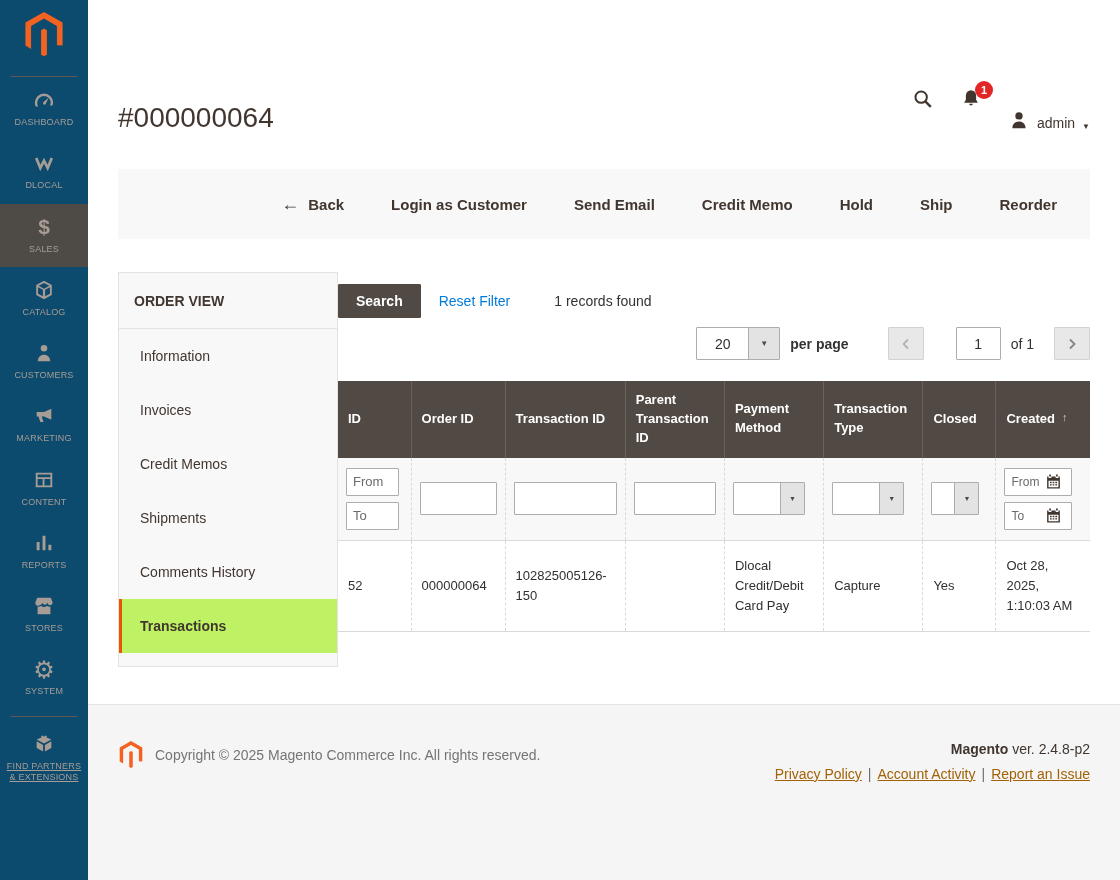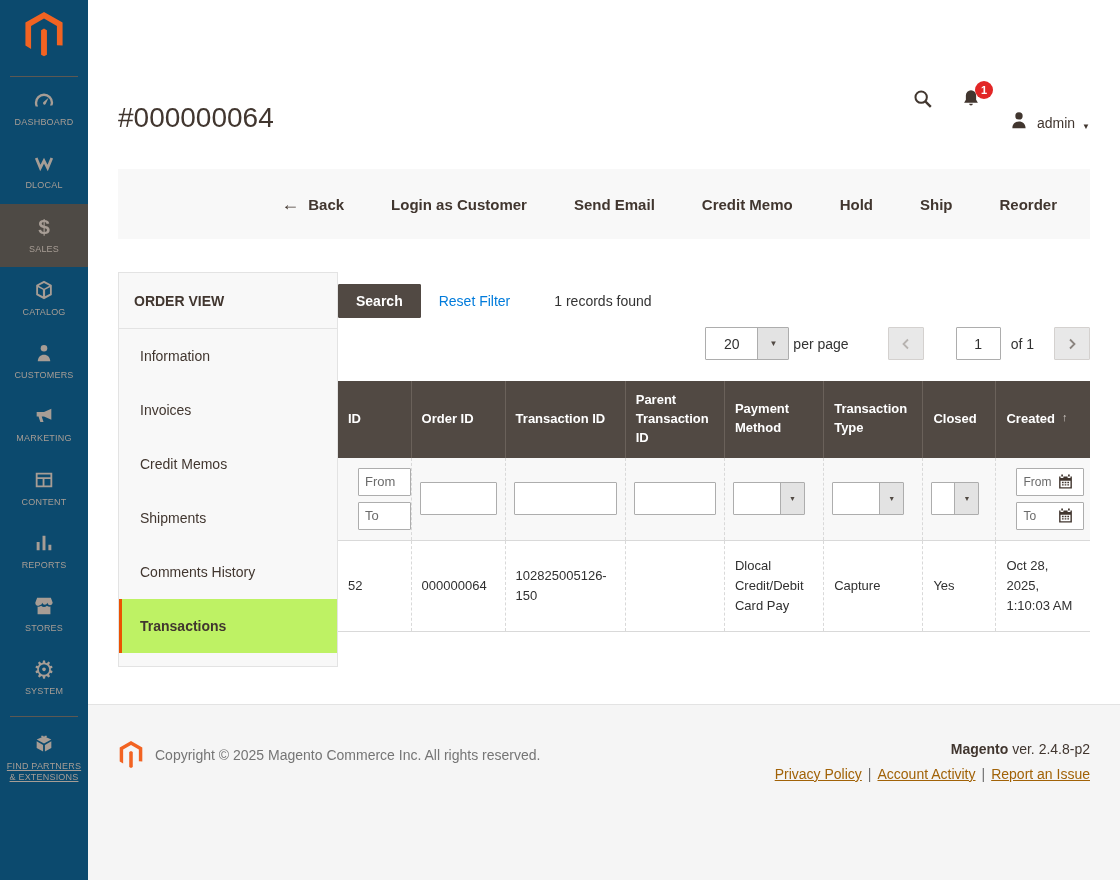--- a/index.html
+++ b/index.html
@@ -54,40 +54,40 @@
   .search-btn { background:#514943; border:1px solid #514943; color:#fff; font-family:inherit;
     font-size:14px; font-weight:600; padding:8px 17px; cursor:pointer; border-radius:1px; }
   .reset-link { color:#007bdb; font-size:14px; text-decoration:none; margin-left:18px; cursor:pointer; }
   .records { font-size:14px; color:#333; margin-left:44px; }
 
   .toolbar-row2 { display:flex; align-items:center; justify-content:flex-end; margin-top:9px; }
   .select-box { display:flex; height:33px; border:1px solid #adadad; background:#fff; border-radius:1px; cursor:pointer; }
   .select-val { width:51px; display:flex; align-items:center; justify-content:center; font-size:14px; color:#303030; }
   .select-arrow { width:31px; background:#e3e3e3; border-left:1px solid #adadad; display:flex;
     align-items:center; justify-content:center; font-size:8px; color:#514943; }
-  .per-page-label { font-size:14px; color:#333; margin:0 39px 0 4px; }
+  .per-page-label { font-size:14px; color:#333; margin:0 39px 0 10px;font-weight:bold; }
   .pager-btn { width:36px; height:33px; background:#e8e8e8; border:1px solid #d4d1cf; border-radius:1px;
     display:flex; align-items:center; justify-content:center; cursor:pointer; }
   .pager-btn svg { width:12px; height:12px; }
   .pager-btn.prev { color:#b7b3b0; }
   .pager-btn.next { color:#8a847f; margin-left:20px; }
   .page-input { width:45px; height:33px; border:1px solid #adadad; border-radius:1px; text-align:center;
     font-size:14px; color:#303030; margin-left:32px; font-family:inherit; }
   .of-label { font-size:14px; color:#333; margin-left:10px; }
 
   
   table.grid { width:100%; border-collapse:collapse; table-layout:fixed; margin-top:21px; }
   th { background:#514943; color:#fff; font-size:13px; font-weight:700; text-align:left;
     padding:10px; border-right:1px solid #6a615a; vertical-align:middle; height:73px; line-height:1.45; }
   th:last-child { border-right:none; }
   .sort-arrow { font-size:11px; color:#cfc9c4; margin-left:7px; vertical-align:top; }
   tr.filter-row td { background:#f8f8f8; border-right:1px dashed #d9d9d9; padding:10px 8px; height:83px;
     vertical-align:middle; }
   tr.filter-row td:last-child, tr.data-row td:last-child { border-right:none; }
-  .flt-stack { display:flex; flex-direction:column; gap:6px;margin-left:12px; }
+  .flt-stack { display:flex; flex-direction:column; gap:6px; }
   .flt-small { width:53px; height:28px; border:1px solid #adadad; border-radius:1px; padding:0 6px;
     font-size:13px; font-family:inherit; color:#303030; }
   .flt-text { width:100%; height:33px; border:1px solid #adadad; border-radius:1px; padding:0 7px;
     font-size:13px; font-family:inherit; color:#303030; background:#fff; }
   input::placeholder { color:#6b6b6b; opacity:1; }
   .flt-select { height:33px; display:flex; border:1px solid #adadad; background:#fff; border-radius:1px; cursor:pointer; }
   .flt-select .val { flex:1; }
   .flt-select .arr { width:24px; background:#e3e3e3; border-left:1px solid #adadad; display:flex;
     align-items:center; justify-content:center; font-size:7px; color:#514943; }
   .w72 { width:72px; } .w48 { width:48px; }

